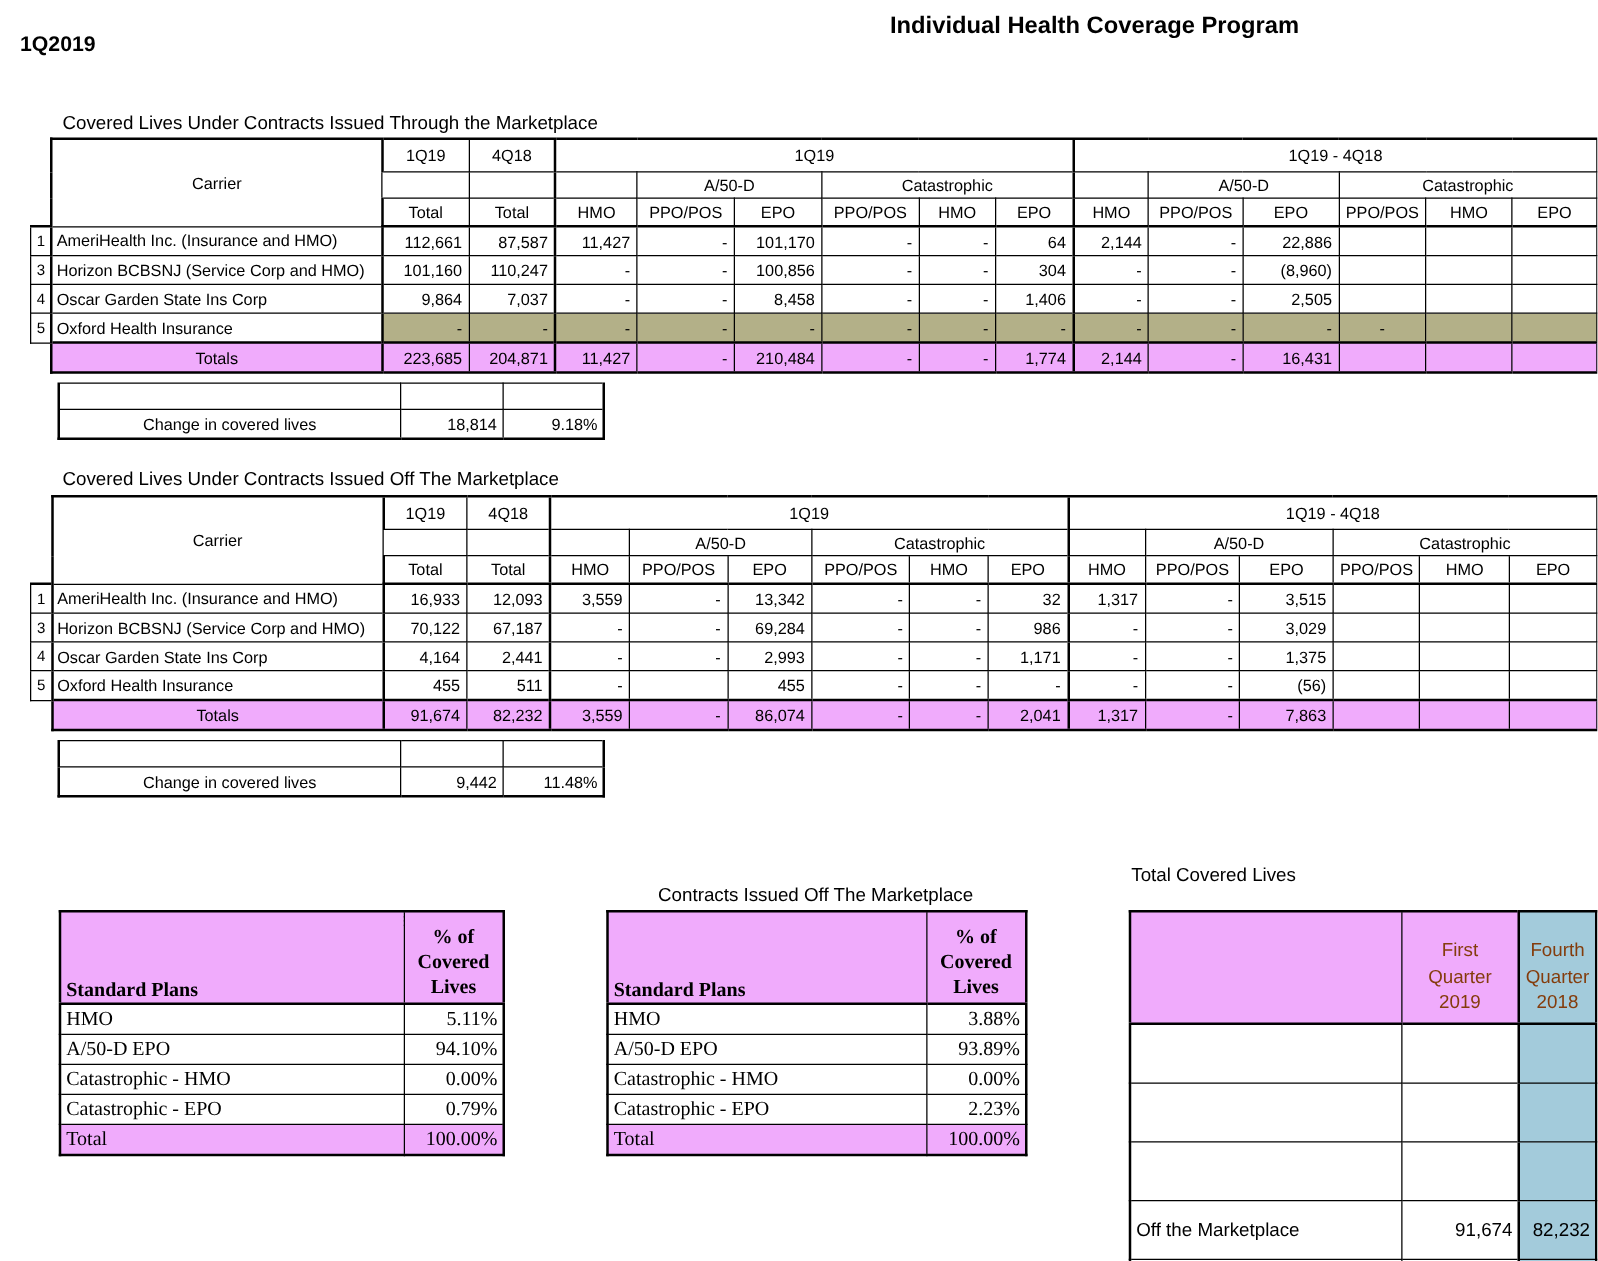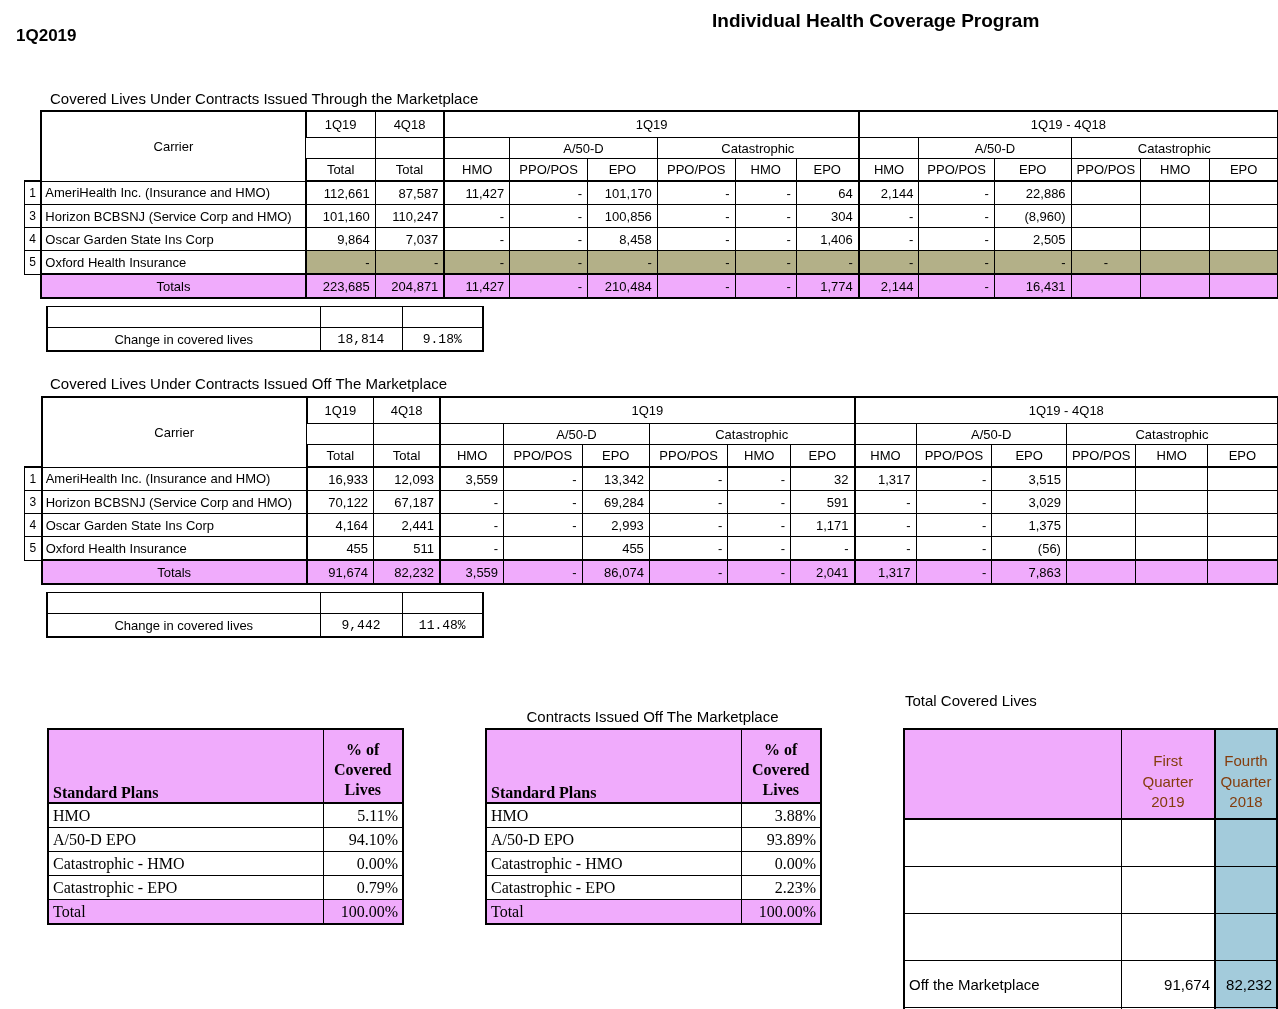--- a/index.html
+++ b/index.html
@@ -39,21 +39,21 @@
   .orange{background:#f0abfc;}
   .ctr{text-align:center !important;}
 
   
   .mini{font-size:13px;}
   .mini td{border:1px solid #000;height:20px;padding:0 4px;white-space:nowrap;}
   .mini td:first-child{border-left:2px solid #000;}
   .mini td:last-child{border-right:2px solid #000;}
   .mini tr.chg td{border-bottom:2px solid #000;height:22px;}
   .mini .lbl{text-align:center;}
-  .mini .v{text-align:center;font-family:Liberation Mono, monospace;}
+  .mini .v{text-align:right;}
 
   
   .pct{font-family:"Liberation Serif",serif;font-size:16px;border:2px solid #000;}
   .pct td{border:1px solid #000;height:23px;padding:0 4px;white-space:nowrap;}
   .pct tr.h td{border-bottom:2px solid #000;height:70px;vertical-align:bottom;font-weight:bold;}
   .pct .planh{text-align:left;}
   .pct .pcth{text-align:center;white-space:normal;line-height:1.25;padding-bottom:2px;}
   .pct .plan{text-align:left;}
   .pct .val{text-align:right;}
 
@@ -328,21 +328,21 @@
     <tr>
       <td class="nn">3</td>
       <td class="name bL2">Horizon BCBSNJ (Service Corp and HMO)</td>
       <td class="v bL2">70,122</td>
       <td class="v">67,187</td>
       <td class="v bL2">-</td>
       <td class="v">-</td>
       <td class="v">69,284</td>
       <td class="v">-</td>
       <td class="v">-</td>
-      <td class="v">591</td>
+      <td class="v">986</td>
       <td class="v bL2">-</td>
       <td class="v">-</td>
       <td class="v">3,029</td>
       <td class="v"></td>
       <td></td>
           <td></td>
     </tr>
     <tr>
       <td class="nn">4</td>
       <td class="name bL2">Oscar Garden State Ins Corp</td>

